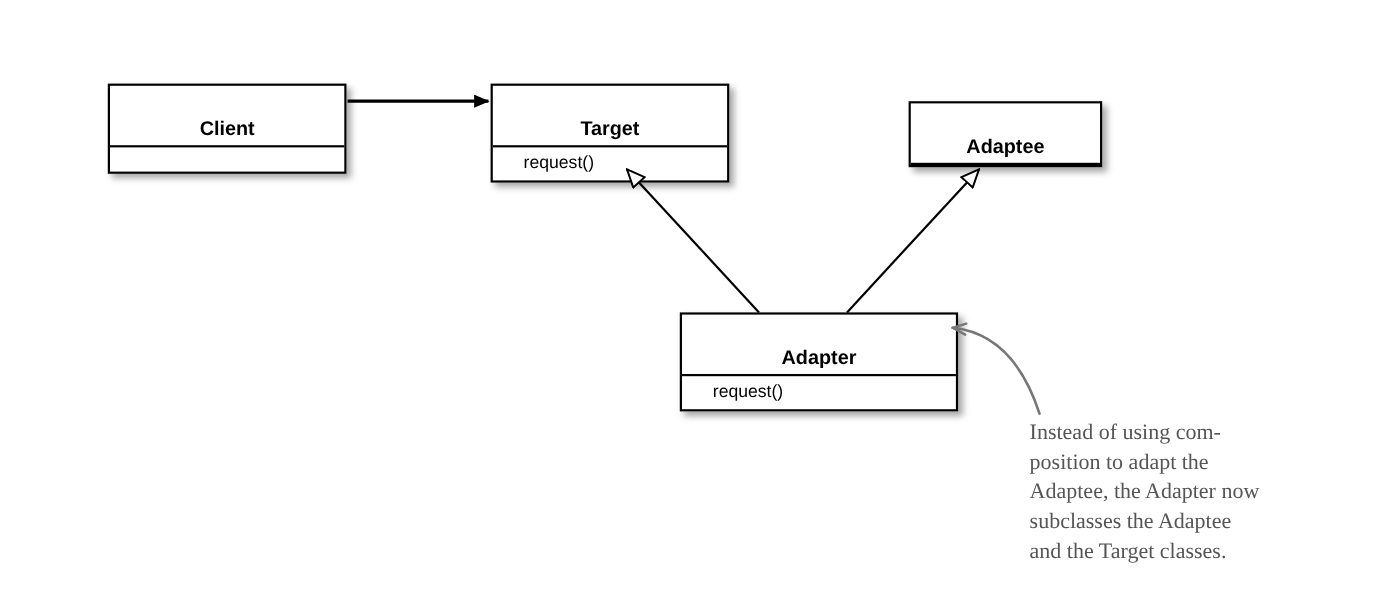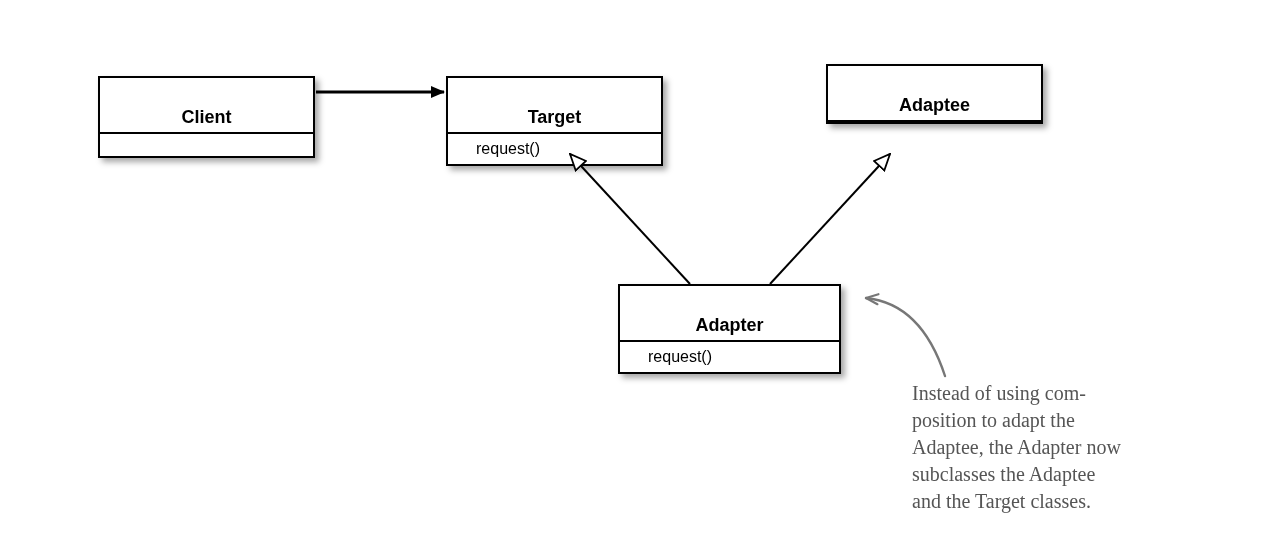--- a/index.html
+++ b/index.html
@@ -30,20 +30,21 @@
     font-size: 16px;
     min-height: 22px;
   }
   .annotation {
     position: absolute;
     font-family: "Comic Sans MS", "Bradley Hand", "Segoe Script", cursive;
     font-size: 20px;
     line-height: 1.35;
     color: #555;
     white-space: pre-line;
+    margin-left: 24px;
   }
   svg.overlay {
     position: absolute;
     left: 0; top: 0;
     width: 1269px; height: 538px;
     pointer-events: none;
   }
 </style>
 </head>
 <body>
@@ -51,25 +52,25 @@
 <div class="uml-box" style="left:98px; top:76px; width:217px;">
   <div class="uml-title">Client</div>
   <div class="uml-body"></div>
 </div>
 
 <div class="uml-box" style="left:446px; top:76px; width:217px;">
   <div class="uml-title italic">Target</div>
   <div class="uml-body">request()</div>
 </div>
 
-<div class="uml-box" style="left:826px; top:64px; width:217px;">
+<div class="uml-box" style="left:826px; top:92px; width:176px;">
   <div class="uml-title">Adaptee</div>
 </div>
 
-<div class="uml-box" style="left:618px; top:284px; width:223px;">
+<div class="uml-box" style="left:618px; top:284px; width:253px;">
   <div class="uml-title">Adapter</div>
   <div class="uml-body">request()</div>
 </div>
 
 <div class="annotation" style="left:912px; top:380px; width:330px;">Instead of using com-
 position to adapt the
 Adaptee, the Adapter now
 subclasses the Adaptee
 and the Target classes.</div>
 

